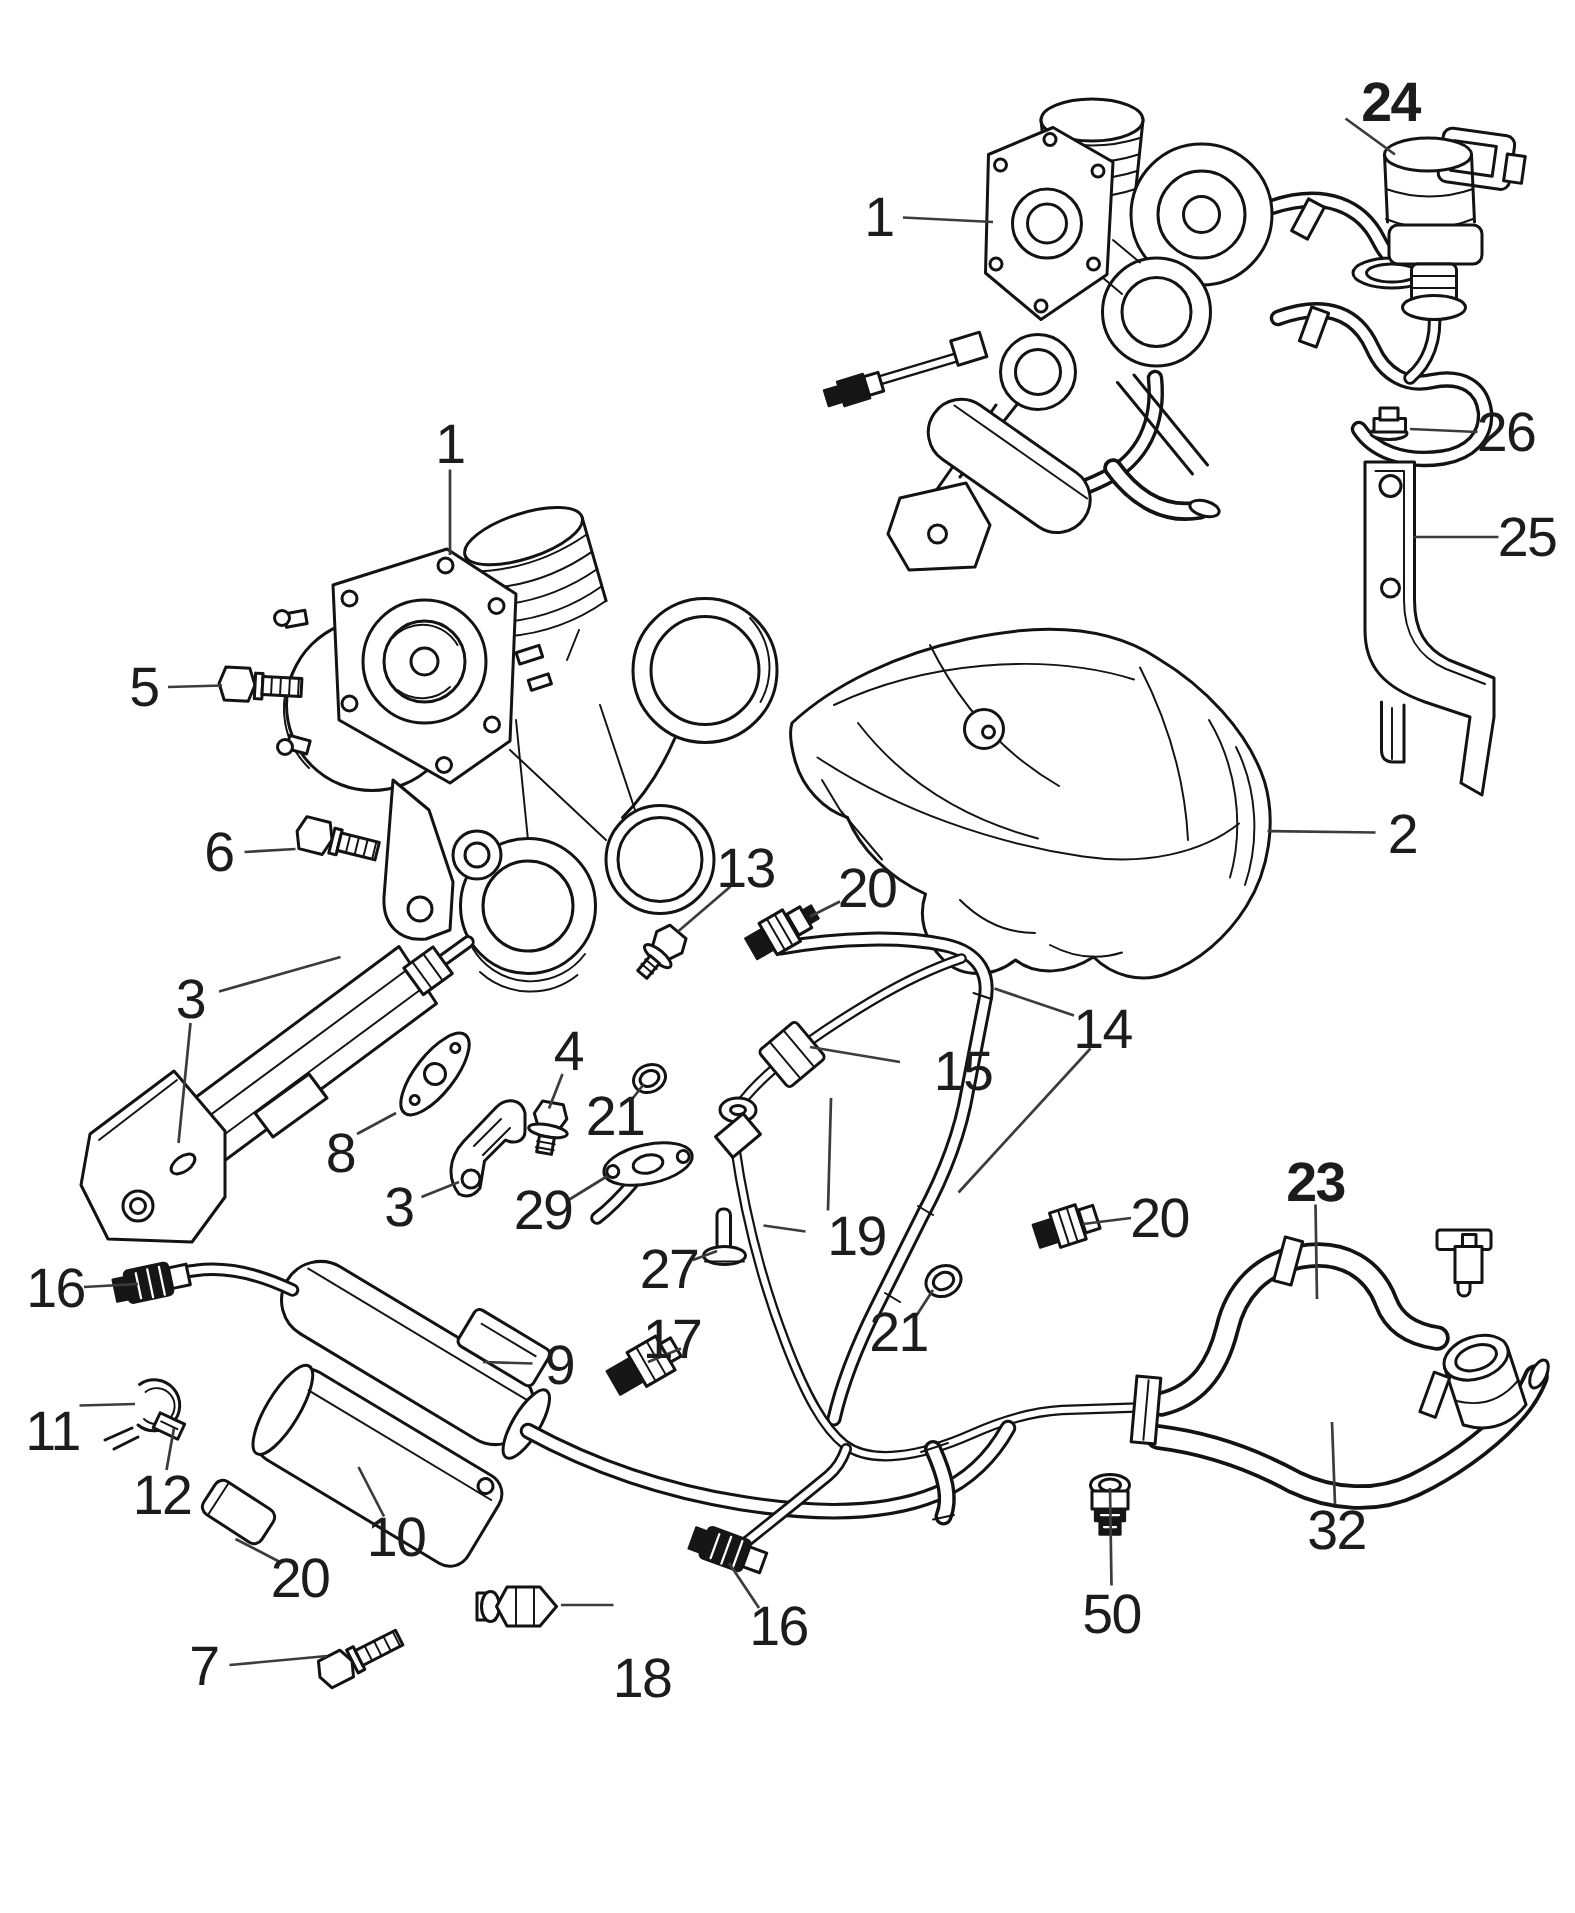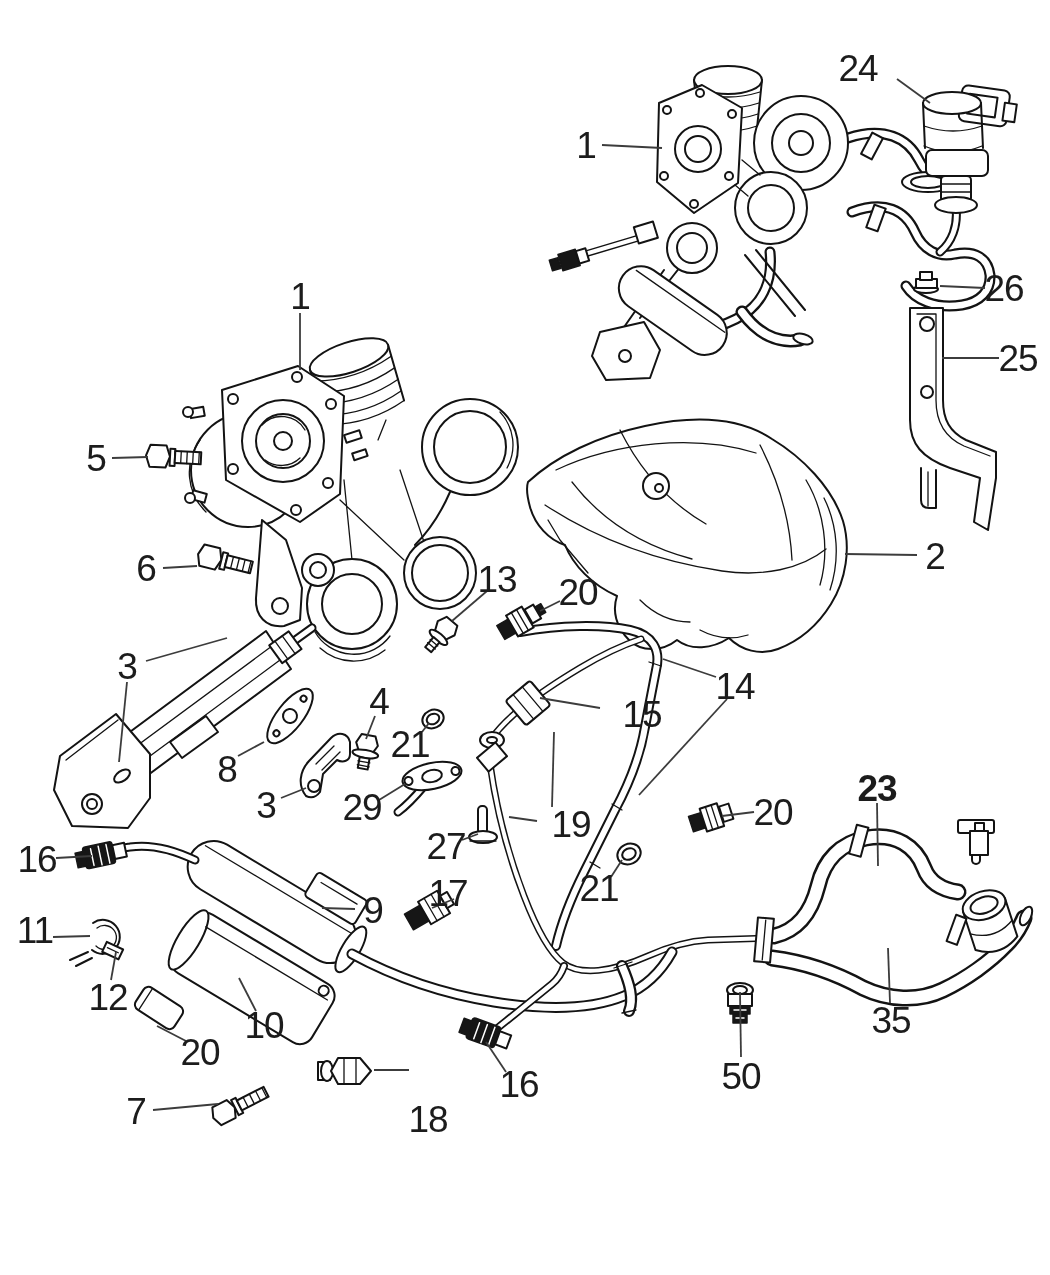--- a/index.html
+++ b/index.html
@@ -487,21 +487,21 @@
       <line x1="256" y1="1011" x2="239" y2="978"></line>
       <line x1="186" y1="1041" x2="157" y2="1026"></line>
       <line x1="506" y1="1072" x2="486" y2="1042"></line>
       <line x1="409" y1="1070" x2="374" y2="1070"></line>
       <line x1="153" y1="1110" x2="218" y2="1104"></line>
       <line x1="741" y1="1057" x2="740" y2="992"></line>
       <line x1="890" y1="1003" x2="888" y2="948"></line>
     </svg>
 <div id="callouts">
       <div class="callout" style="left: 586px; top: 145px;">1</div>
-      <div class="callout" style="left: 858px; top: 68px;">24</div>
+      <div class="callout" style="left: 927px; top: 68px; font-weight: bold;">24</div>
       <div class="callout" style="left: 1004px; top: 288px;">26</div>
       <div class="callout" style="left: 1018px; top: 358px;">25</div>
       <div class="callout" style="left: 300px; top: 296px;">1</div>
       <div class="callout" style="left: 96px; top: 458px;">5</div>
       <div class="callout" style="left: 935px; top: 556px;">2</div>
       <div class="callout" style="left: 146px; top: 568px;">6</div>
       <div class="callout" style="left: 497px; top: 579px;">13</div>
       <div class="callout" style="left: 578px; top: 592px;">20</div>
       <div class="callout" style="left: 127px; top: 666px;">3</div>
       <div class="callout" style="left: 735px; top: 686px;">14</div>
@@ -512,24 +512,24 @@
       <div class="callout" style="left: 266px; top: 805px;">3</div>
       <div class="callout" style="left: 362px; top: 807px;">29</div>
       <div class="callout" style="left: 571px; top: 824px;">19</div>
       <div class="callout" style="left: 446px; top: 846px;">27</div>
       <div class="callout" style="left: 773px; top: 812px;">20</div>
       <div class="callout" style="left: 877px; top: 788px; font-weight: bold;">23</div>
       <div class="callout" style="left: 37px; top: 859px;">16</div>
       <div class="callout" style="left: 599px; top: 888px;">21</div>
       <div class="callout" style="left: 373px; top: 910px;">9</div>
       <div class="callout" style="left: 448px; top: 893px;">17</div>
-      <div class="callout" style="left: 35px; top: 930px;">11</div>
+      <div class="callout" style="left: 35px; top: 954px;">11</div>
       <div class="callout" style="left: 108px; top: 997px;">12</div>
       <div class="callout" style="left: 264px; top: 1025px;">10</div>
       <div class="callout" style="left: 200px; top: 1052px;">20</div>
       <div class="callout" style="left: 519px; top: 1084px;">16</div>
       <div class="callout" style="left: 428px; top: 1071px; margin-top: 48px;">18</div>
       <div class="callout" style="left: 136px; top: 1111px;">7</div>
       <div class="callout" style="left: 741px; top: 1076px;">50</div>
-      <div class="callout" style="left: 891px; top: 1020px;">35</div>
+      <div class="callout" style="left: 891px; top: 1020px;">32</div>
     </div>
 
 </div>
 
 </body></html>

